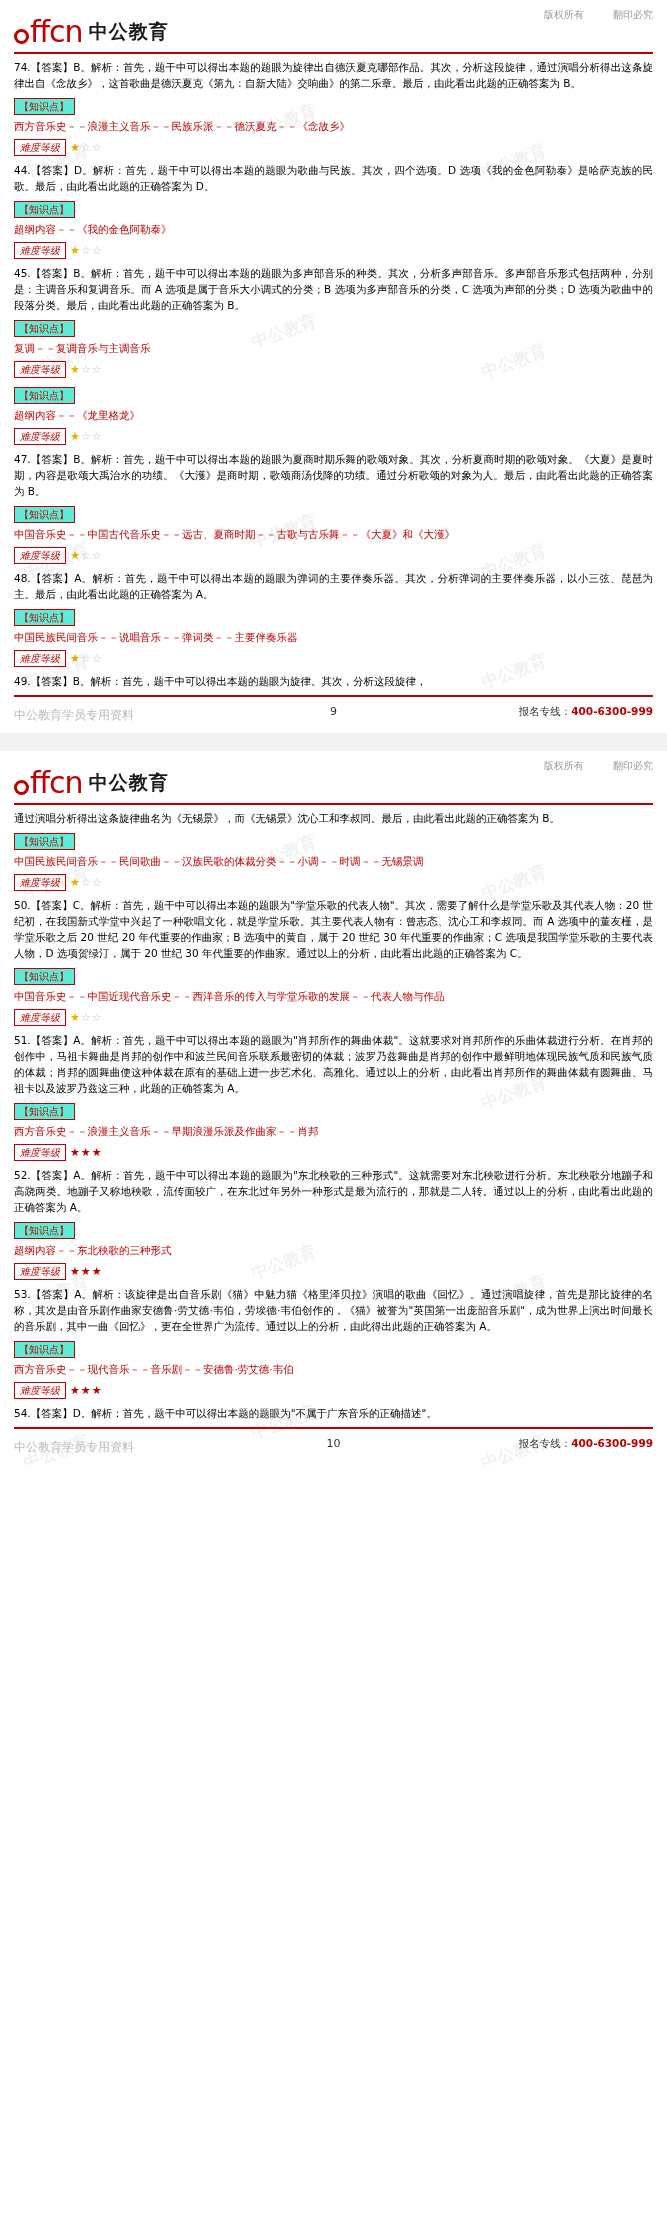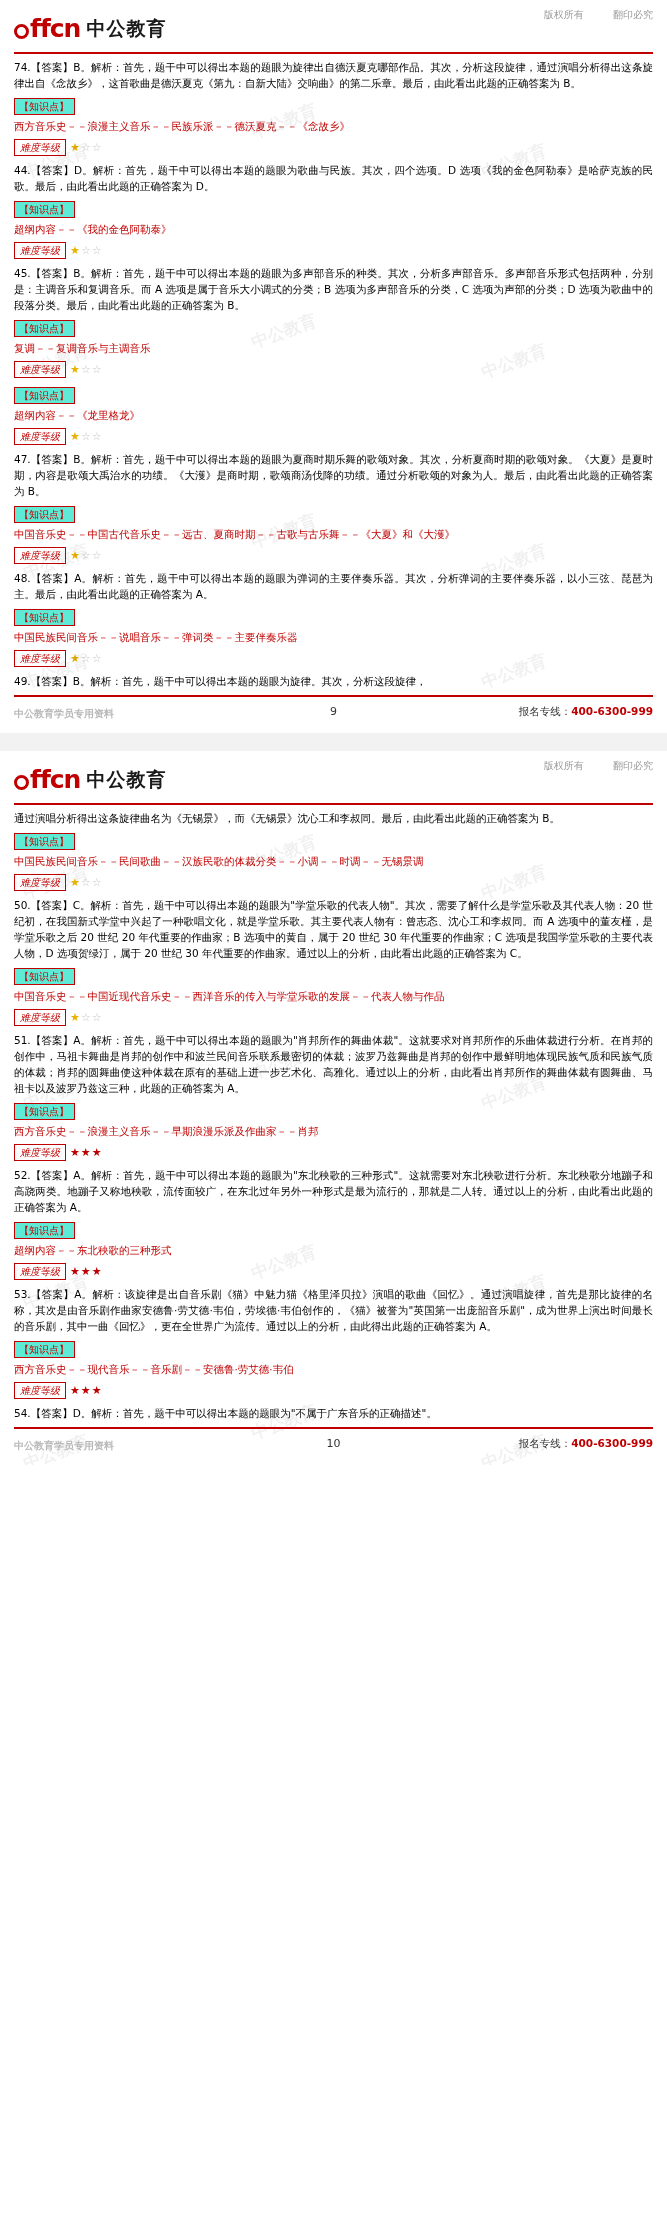--- a/index.html
+++ b/index.html
@@ -2,38 +2,38 @@
 <html><head>
 <meta charset="utf-8">
 <style>
   html,body{margin:0;padding:0;background:#fff;}
   body{font-family:"DejaVu Sans","Liberation Sans",sans-serif;width:667px;}
   .page{width:667px;position:relative;background:#fff;overflow:hidden;}
   .page-inner{padding:0 14px;}
   
   .hdr{position:relative;height:44px;border-bottom:2px solid #c00000;margin:0 14px;}
   .logo{position:absolute;left:0;top:6px;display:flex;align-items:center;}
-  .logo-mark{font-family:"DejaVu Sans",sans-serif;font-weight:bold;font-size:25px;color:#c00000;letter-spacing:-1px;}
+  .logo-mark{font-family:"DejaVu Sans",sans-serif;font-weight:normal;font-size:30px;color:#c00000;letter-spacing:-1px;}
   .logo-cn{font-size:19px;font-weight:bold;color:#1a1a1a;margin-left:6px;letter-spacing:1px;}
   .hdr-right{position:absolute;right:0;top:0;font-size:10px;color:#9a9a9a;}
   .hdr-right span{margin-left:26px;}
   
   .ans{font-size:10.5px;line-height:16px;color:#000;text-align:justify;margin:5px 0 3px 0;}
   .tag{display:inline-block;border:1px solid #c00000;color:#c00000;font-size:10px;line-height:13px;padding:1px 5px 1px 4px;margin:4px 0 2px 0;background:#5eead4;}
   .tag::before{content:"【";}
   .tag::after{content:"】";}
   .kp{color:#c00000;font-size:10.5px;line-height:15px;margin:2px 0 3px 0;}
   .diff{display:inline-block;border:1px solid #c00000;color:#c00000;font-size:10px;line-height:13px;padding:1px 5px;margin:2px 0 1px 0;font-style:italic;}
   .diffrow{display:flex;align-items:center;gap:4px;margin:2px 0 4px 0;}
   .stars{color:#e8b200;font-size:11px;letter-spacing:1px;}
   .stars .off{color:#c9c9c9;}
   .stars.red{color:#c00000;}
   
   .ftr{position:relative;height:34px;border-top:2px solid #c00000;margin:6px 14px 0 14px;}
-  .ftr .left{position:absolute;left:0;top:10px;font-size:10px;color:#b9b9b9;font-weight:bold;}
+  .ftr .left{position:absolute;left:0;top:10px;font-size:12px;color:#b9b9b9;}
   .ftr .mid{position:absolute;left:50%;transform:translateX(-50%);top:8px;font-size:11px;color:#333;}
   .ftr .right{position:absolute;right:0;top:8px;font-size:10.5px;color:#c00000;font-weight:bold;}
   .ftr .right .bk{color:#333;font-weight:normal;}
   .gap{height:18px;background:#f2f2f2;}
   
   .wm{position:absolute;color:rgba(0,0,0,0.06);font-size:17px;font-weight:bold;white-space:nowrap;pointer-events:none;transform:rotate(-20deg);}
   .page{padding-top:8px;padding-bottom:2px;}
   .logo-o{display:inline-block;width:15px;height:15px;border:3px solid #c00000;border-radius:50%;vertical-align:-2px;margin-right:1px;box-sizing:border-box;}
 </style>
 </head>

